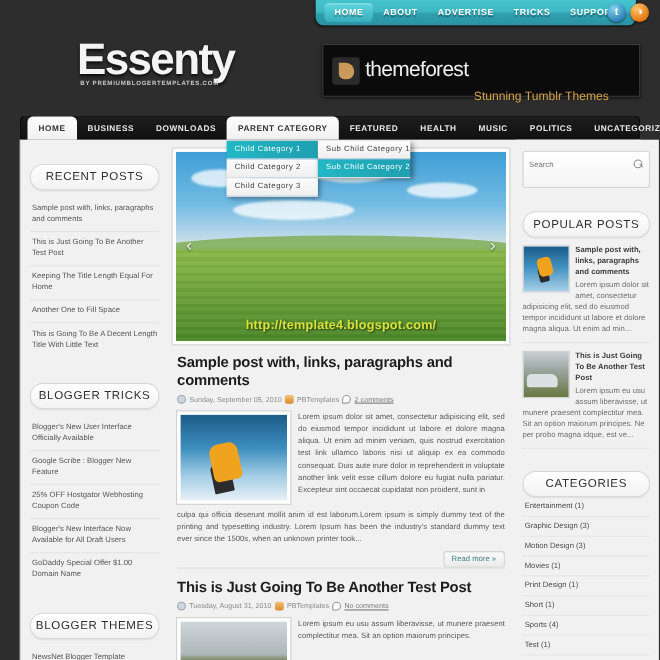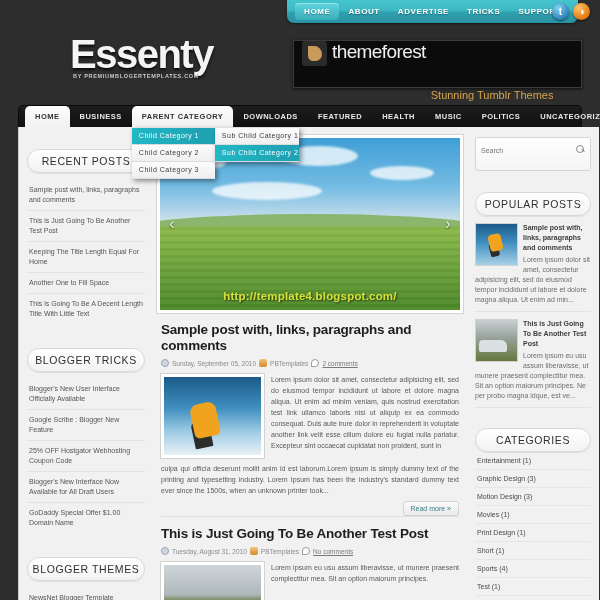--- a/index.html
+++ b/index.html
@@ -47,21 +47,21 @@
     text-shadow: 0 2px 3px rgba(0,0,0,.8);
   }
   .logo .tag {
     font-size: 5.5px; color: #c9c9c9; letter-spacing: .7px; font-weight: bold;
     margin-top: -2px; margin-left: 3px;
   }
   .banner {
     position: absolute; right: 18px; top: 13px;
     width: 289px; height: 48px; background: #0b0b0b;
     border: 1px solid #3a3a3a;
-    display: flex; padding-left: 8px; gap: 5px;
+    display: flex; align-items: center; padding-left: 8px; gap: 5px;
     box-shadow: 0 1px 3px rgba(0,0,0,.7);
   }
   .banner .tfmark {
     width: 25px; height: 25px; background: #2b2b2b; border-radius: 3px;
     position: relative; flex: none;
   }
   .banner .tfmark:after {
     content: ""; position: absolute; left: 6px; top: 5px;
     width: 14px; height: 15px; background: #c99a5a; border-radius: 0 60% 50% 40%;
   }
@@ -278,35 +278,35 @@
     <div class="banner">
       <span class="tfmark"></span>
       <span class="tf">themeforest</span>
       <span class="slog">Stunning Tumblr Themes</span>
     </div>
   </div>
 
   <div class="mainnav">
     <div class="mi sel">HOME</div>
     <div class="mi">BUSINESS</div>
+    <div class="mi">DOWNLOADS</div>
     <div class="mi sel">
       <span>PARENT CATEGORY</span>
       <div class="dd1">
         <div class="di hot">
           <span>Child Category 1</span>
           <div class="dd2">
             <div class="di">Sub Child Category 1</div>
             <div class="di hot">Sub Child Category 2</div>
           </div>
         </div>
         <div class="di">Child Category 2</div>
         <div class="di">Child Category 3</div>
       </div>
     </div>
-    <div class="mi">DOWNLOADS</div>
     <div class="mi">FEATURED</div>
     <div class="mi">HEALTH</div>
     <div class="mi">MUSIC</div>
     <div class="mi">POLITICS</div>
     <div class="mi">UNCATEGORIZED</div>
   </div>
 
   <div class="wrap">
 
     <div class="col-l">

